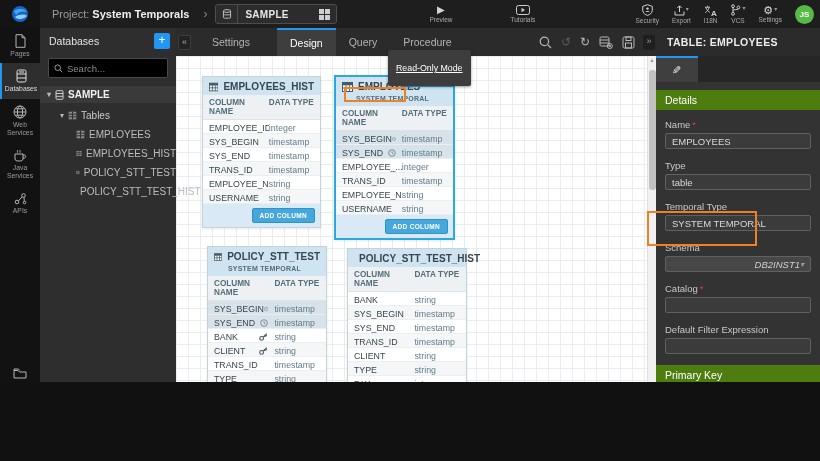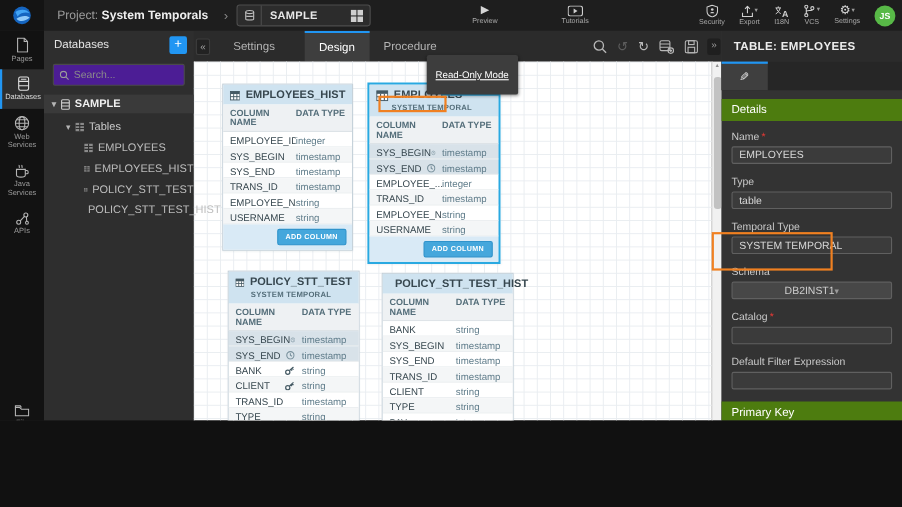--- a/index.html
+++ b/index.html
@@ -44,21 +44,21 @@
   .rail-gap { height:142px; }
   .rail-dots { text-align:center; color:#8a8a8a; font-size:7px; letter-spacing:1px; margin-top:8px; }
 
   
   .dbpanel { position:absolute; left:40px; top:28px; width:136px; height:433px; background:#2e2e2e; z-index:14;
     display:flex; flex-direction:column; }
   .dbp-head { height:26px; display:flex; align-items:center; padding:0 6px 0 9px; }
   .dbp-title { font-size:10.5px; color:#e3e3e3; flex:1; }
   .add-btn { width:16px; height:16px; background:#2196f3; border-radius:2px; color:#fff; font-size:12px; line-height:14px;
     text-align:center; cursor:pointer; }
-  .search-box { margin:4px 8px 8px; height:20px; background:#4c1d95; border:1px solid #4a4a4a; border-radius:2px;
+  .search-box { margin:4px 8px 8px; height:20px; background:#000000; border:1px solid #4a4a4a; border-radius:2px;
     display:flex; align-items:center; padding:0 5px; gap:4px; }
   .search-box .ph { font-size:9.5px; color:#8b8b8b; }
   .tree-row { height:16px; display:flex; align-items:center; gap:4px; font-size:10px; color:#c9c9c9; cursor:pointer; }
   .tree-db { background:#3a3a3a; font-weight:bold; color:#f0f0f0; padding-left:7px; height:17px; }
   .tree-folder { padding-left:20px; margin-top:4px; }
   .tree-table { padding-left:36px; margin-top:3px; color:#bdbdbd; }
   .caret { font-size:8px; color:#b5b5b5; }
   .dbp-foot { margin-top:auto; height:26px; border-top:1px solid #424242; display:flex; align-items:center;
     justify-content:center; gap:5px; font-size:10px; color:#d4d4d4; cursor:pointer; }
 
@@ -126,21 +126,21 @@
   .rp-tab { width:42px; background:#3f3f3f; border-top:2px solid #2196f3; display:flex; align-items:center;
     justify-content:center; cursor:pointer; }
   .pencil { color:#e8e8e8; font-size:11px; transform:scaleX(-1); display:inline-block; }
   .rp-body { padding:8px 0 0; }
   .sec-bar { background:#4d7c0f; color:#fff; font-size:10.5px; padding:4px 9px; margin-bottom:9px; }
   .fgroup { padding:0 9px; margin-bottom:11px; }
   .flabel { font-size:9.5px; color:#c9c9c9; margin-bottom:3px; }
   .req { color:#e53935; margin-left:2px; }
   .finput { height:16px; background:#3b3b3b; border:1px solid #606060; border-radius:2px; color:#d9d9d9;
     font-size:9.5px; display:flex; align-items:center; padding:0 6px; }
-  .fselect { justify-content:center; cursor:pointer; }
+  .fselect { justify-content:flex-end; cursor:pointer;font-style:italic; }
   .fselect.disabled { background:#474747; color:#cfcfcf; }
   .sel-arrow { font-size:6px; color:#b5b5b5; }
   .sel-chev { font-size:8px; color:#9a9a9a; }
 
   svg { display:block; }
 </style>
 </head>
 <body>
 
 <div class="frame">
@@ -362,20 +362,23 @@
   </div>
 
   <div class="main">
     <div class="tabbar">
       <span class="collapse-btn">«</span>
       <div class="tab first">
           <span>Settings</span>
         </div>
       <div class="tab active">
           <span>Design</span>
+        </div>
+      <div class="tab">
+          <span>Query</span>
         </div>
       <div class="tab">
           <span>Procedure</span>
         </div>
       <div class="tool-icons">
         <svg width="13" height="13" viewBox="0 0 13 13">
           <circle cx="5.4" cy="5.4" r="4.2" fill="none" stroke="#b8b8b8" stroke-width="1.2"></circle>
           <line x1="8.6" y1="8.6" x2="12" y2="12" stroke="#b8b8b8" stroke-width="1.2"></line>
           </svg>
         <span class="ticon dim">↺</span>

